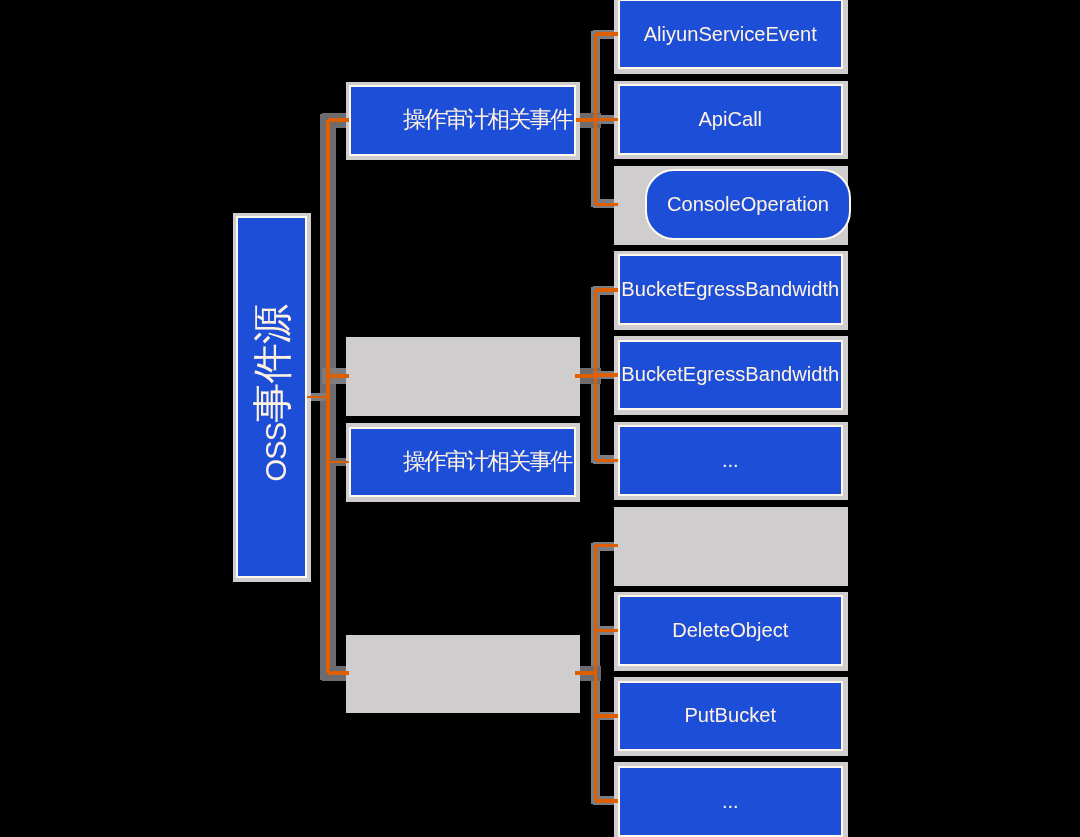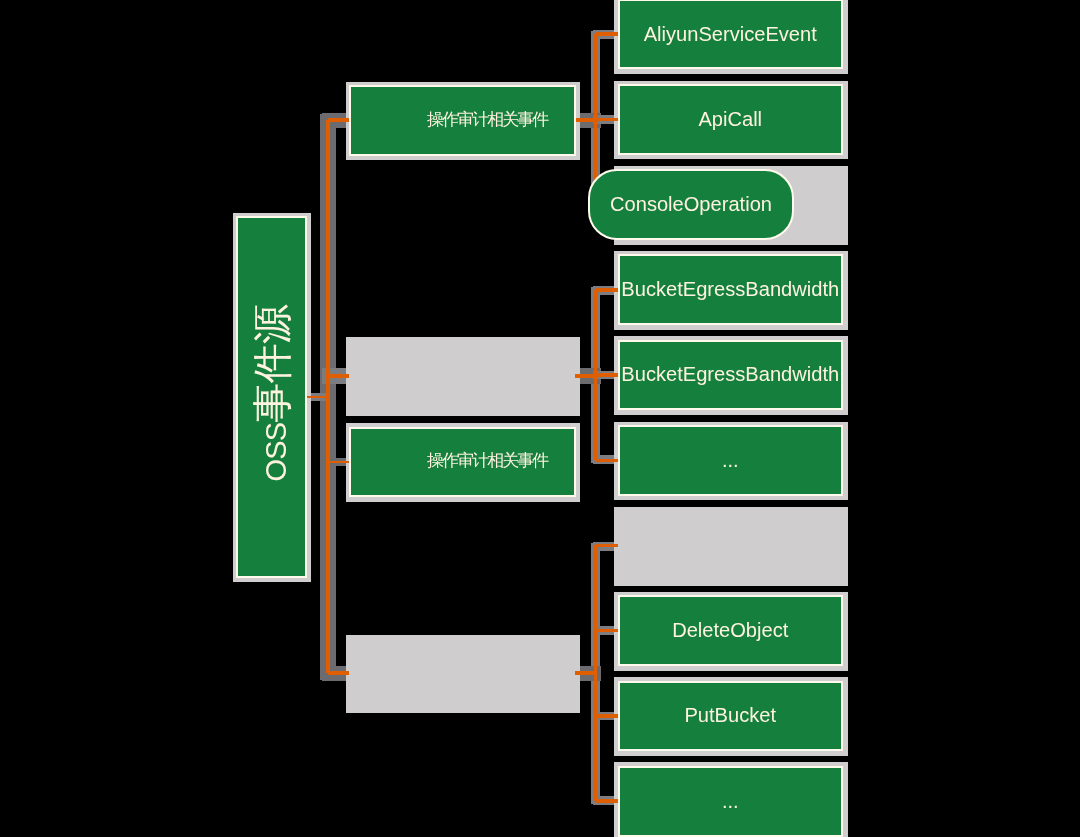--- a/index.html
+++ b/index.html
@@ -9,29 +9,29 @@
        -webkit-font-smoothing:antialiased;}
   #stage{position:relative;width:1080px;height:837px;background:#000;overflow:hidden;}
 
   
   .halo{position:absolute;background:#7d7d81;z-index:1;}
   .halo.wide{background:#6c6c70;}
   .seg{position:absolute;background:#de5e00;z-index:3;}
 
   
   .nodeglow{position:absolute;background:#cfcdce;z-index:2;}
-  .node{position:absolute;background:#15803d;box-sizing:border-box;
+  .node{position:absolute;background:#1d4ed8;box-sizing:border-box;
         border:2.8px solid #fffaec;
         display:flex;align-items:center;justify-content:center;
         color:#fff3e0;z-index:4;}
   .lbl{position:relative;text-align:center;line-height:1.15;white-space:nowrap;}
 
   .lvl1 .run-latin{font-size:29px;letter-spacing:-0.8px;}
   .lvl1 .run-cjk{font-size:40px;letter-spacing:-0.6px;}
-  .lvl2{font-size:17px;letter-spacing:-1.95px;padding-left:48px;}
+  .lvl2{font-size:23px;letter-spacing:-1.95px;padding-left:48px;}
   .lvl2 .lbl{margin-right:-1.95px;transform:translateY(-1px);}
   .lvl3{font-size:20.1px;}
   .root .lbl{transform:rotate(-90deg) translateX(4px);}
 </style>
 </head>
 <body>
 
 <div id="stage">
 
   <div class="halo wide" id="h-trunk-main" style="left: 319.65px; top: 113.95px; width: 16.3px; height: 565.8px;"></div>
@@ -106,21 +106,21 @@
   <div class="node lvl2" id="n-br-2" style="left: 349px; top: 426.5px; width: 226.5px; height: 70.7px;">
     <span class="lbl">操作审计相关事件</span>
   </div>
 
   <div class="node lvl3" id="n-lf-0" style="left: 617.5px; top: -1.3px; width: 225.5px; height: 70.7px;">
     <span class="lbl">AliyunServiceEvent</span>
   </div>
   <div class="node lvl3" id="n-lf-1" style="left: 617.5px; top: 83.94px; width: 225.5px; height: 70.7px;">
     <span class="lbl">ApiCall</span>
   </div>
-  <div class="node lvl3" id="n-lf-2" style="left: 588px; top: 169.18px; width: 206px; height: 70.7px; border-radius: 29px;">
+  <div class="node lvl3" id="n-lf-2" style="left: 645px; top: 169.18px; width: 206px; height: 70.7px; border-radius: 29px;">
     <span class="lbl">ConsoleOperation</span>
   </div>
   <div class="node lvl3" id="n-lf-3" style="left: 617.5px; top: 254.42px; width: 225.5px; height: 70.7px;">
     <span class="lbl">BucketEgressBandwidth</span>
   </div>
   <div class="node lvl3" id="n-lf-4" style="left: 617.5px; top: 339.66px; width: 225.5px; height: 70.7px;">
     <span class="lbl">BucketEgressBandwidth</span>
   </div>
   <div class="node lvl3" id="n-lf-5" style="left: 617.5px; top: 424.9px; width: 225.5px; height: 70.7px;">
     <span class="lbl">...</span>

